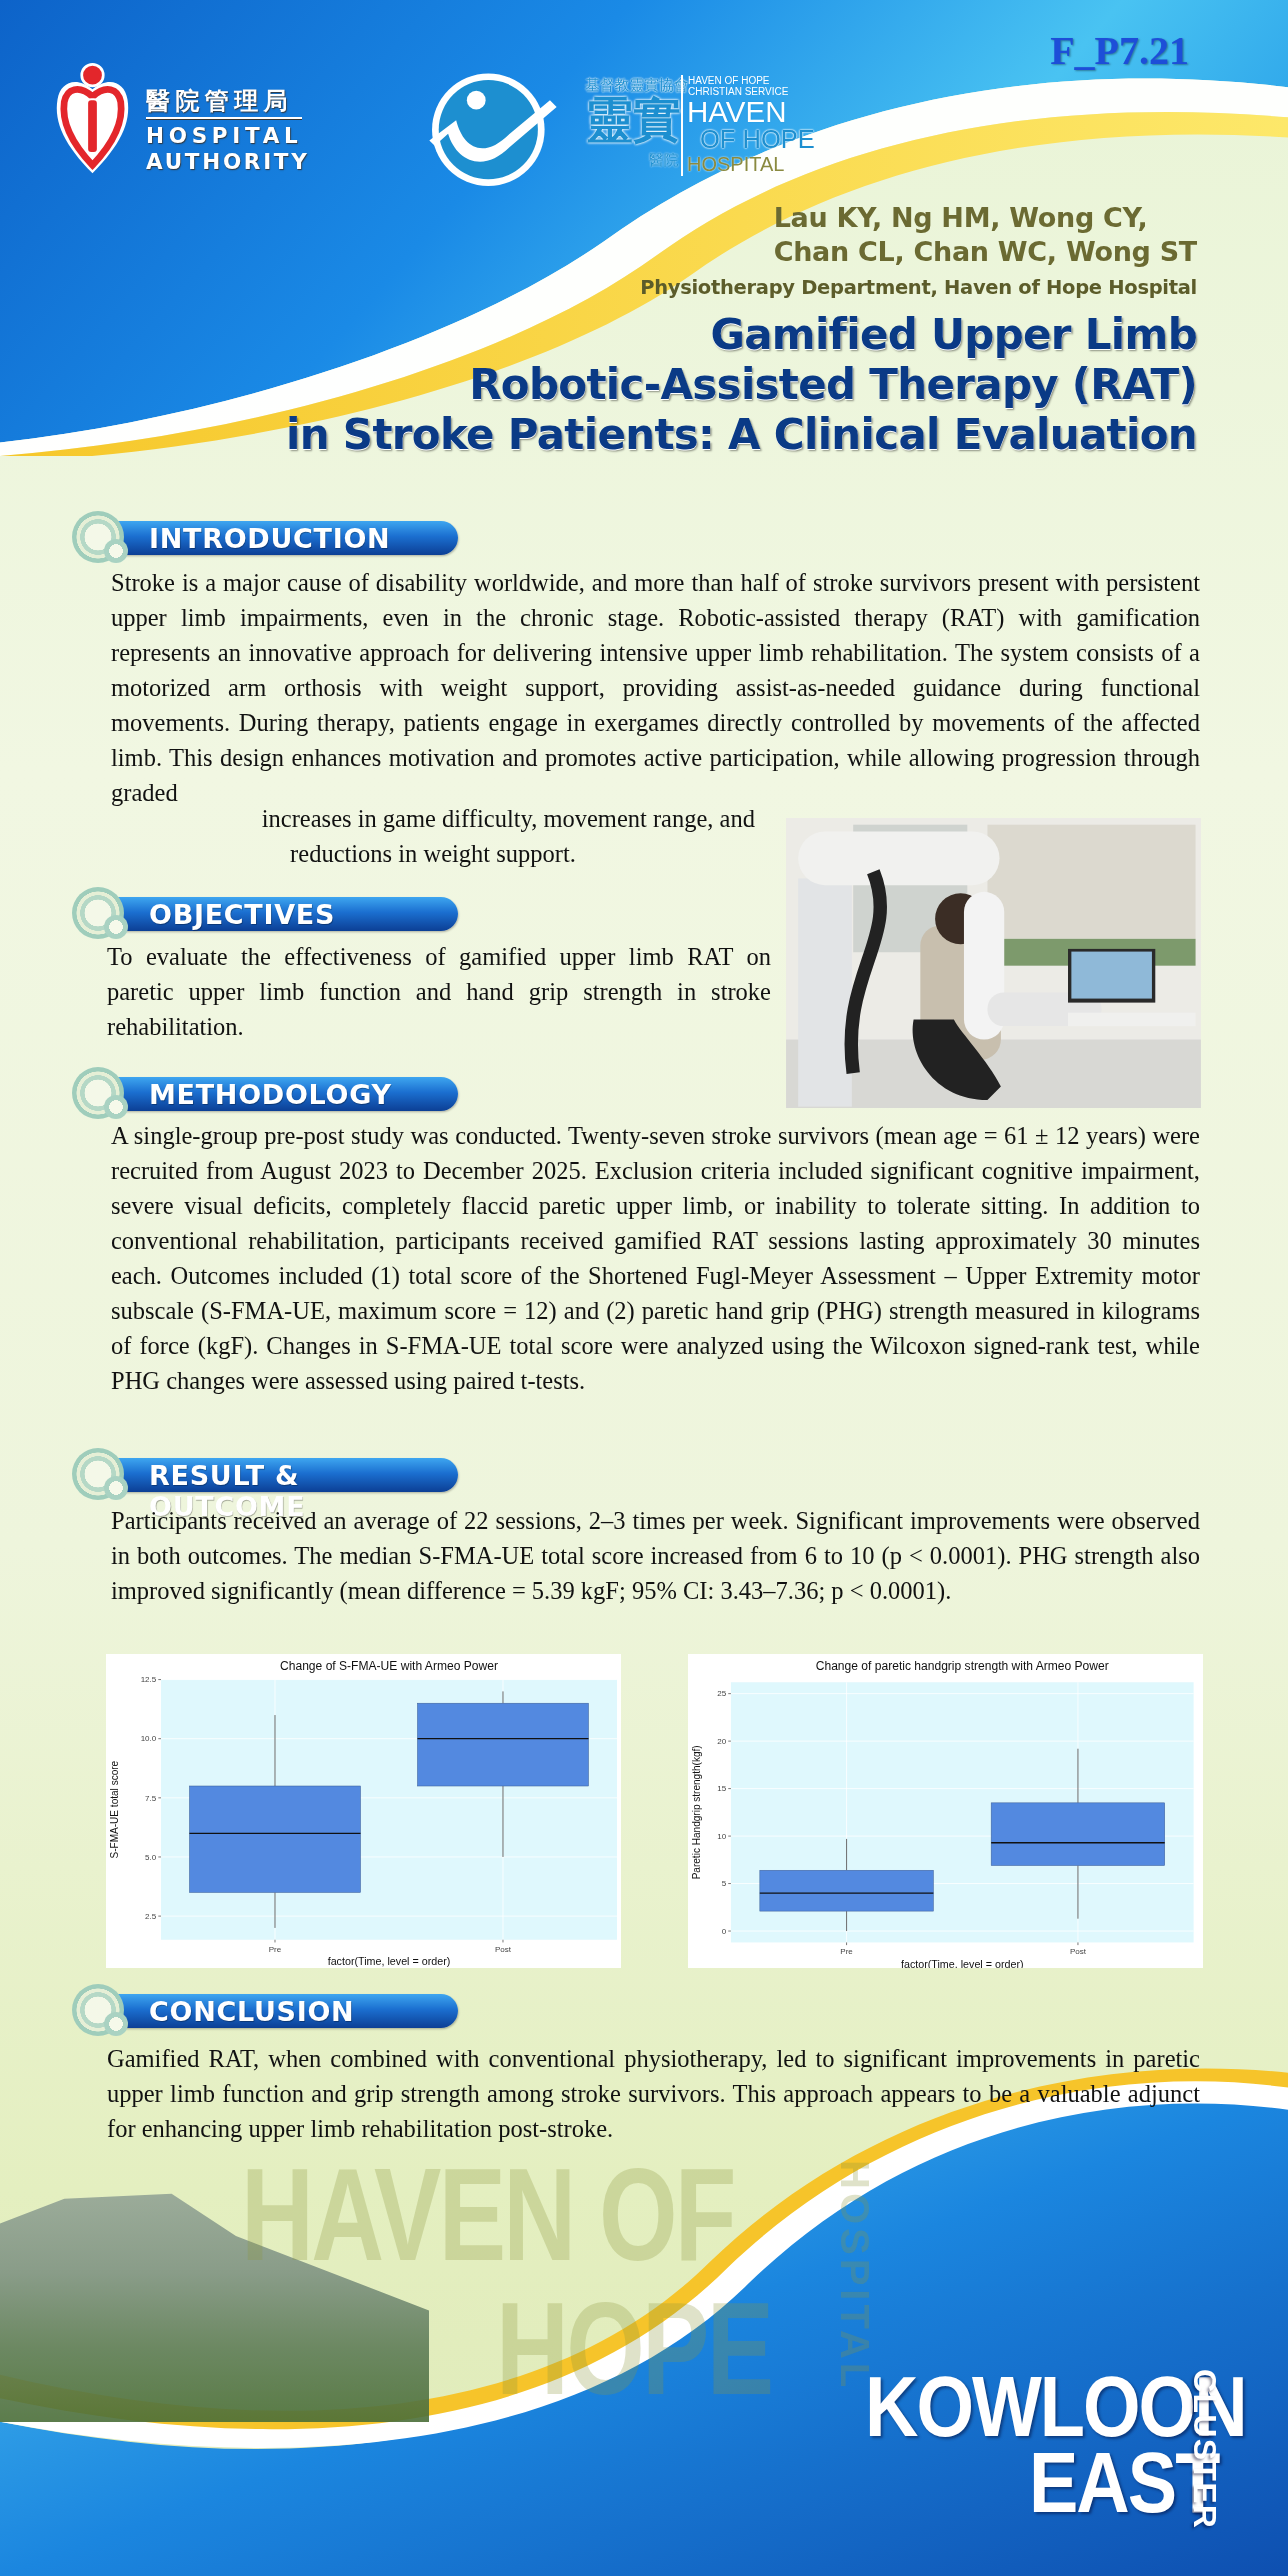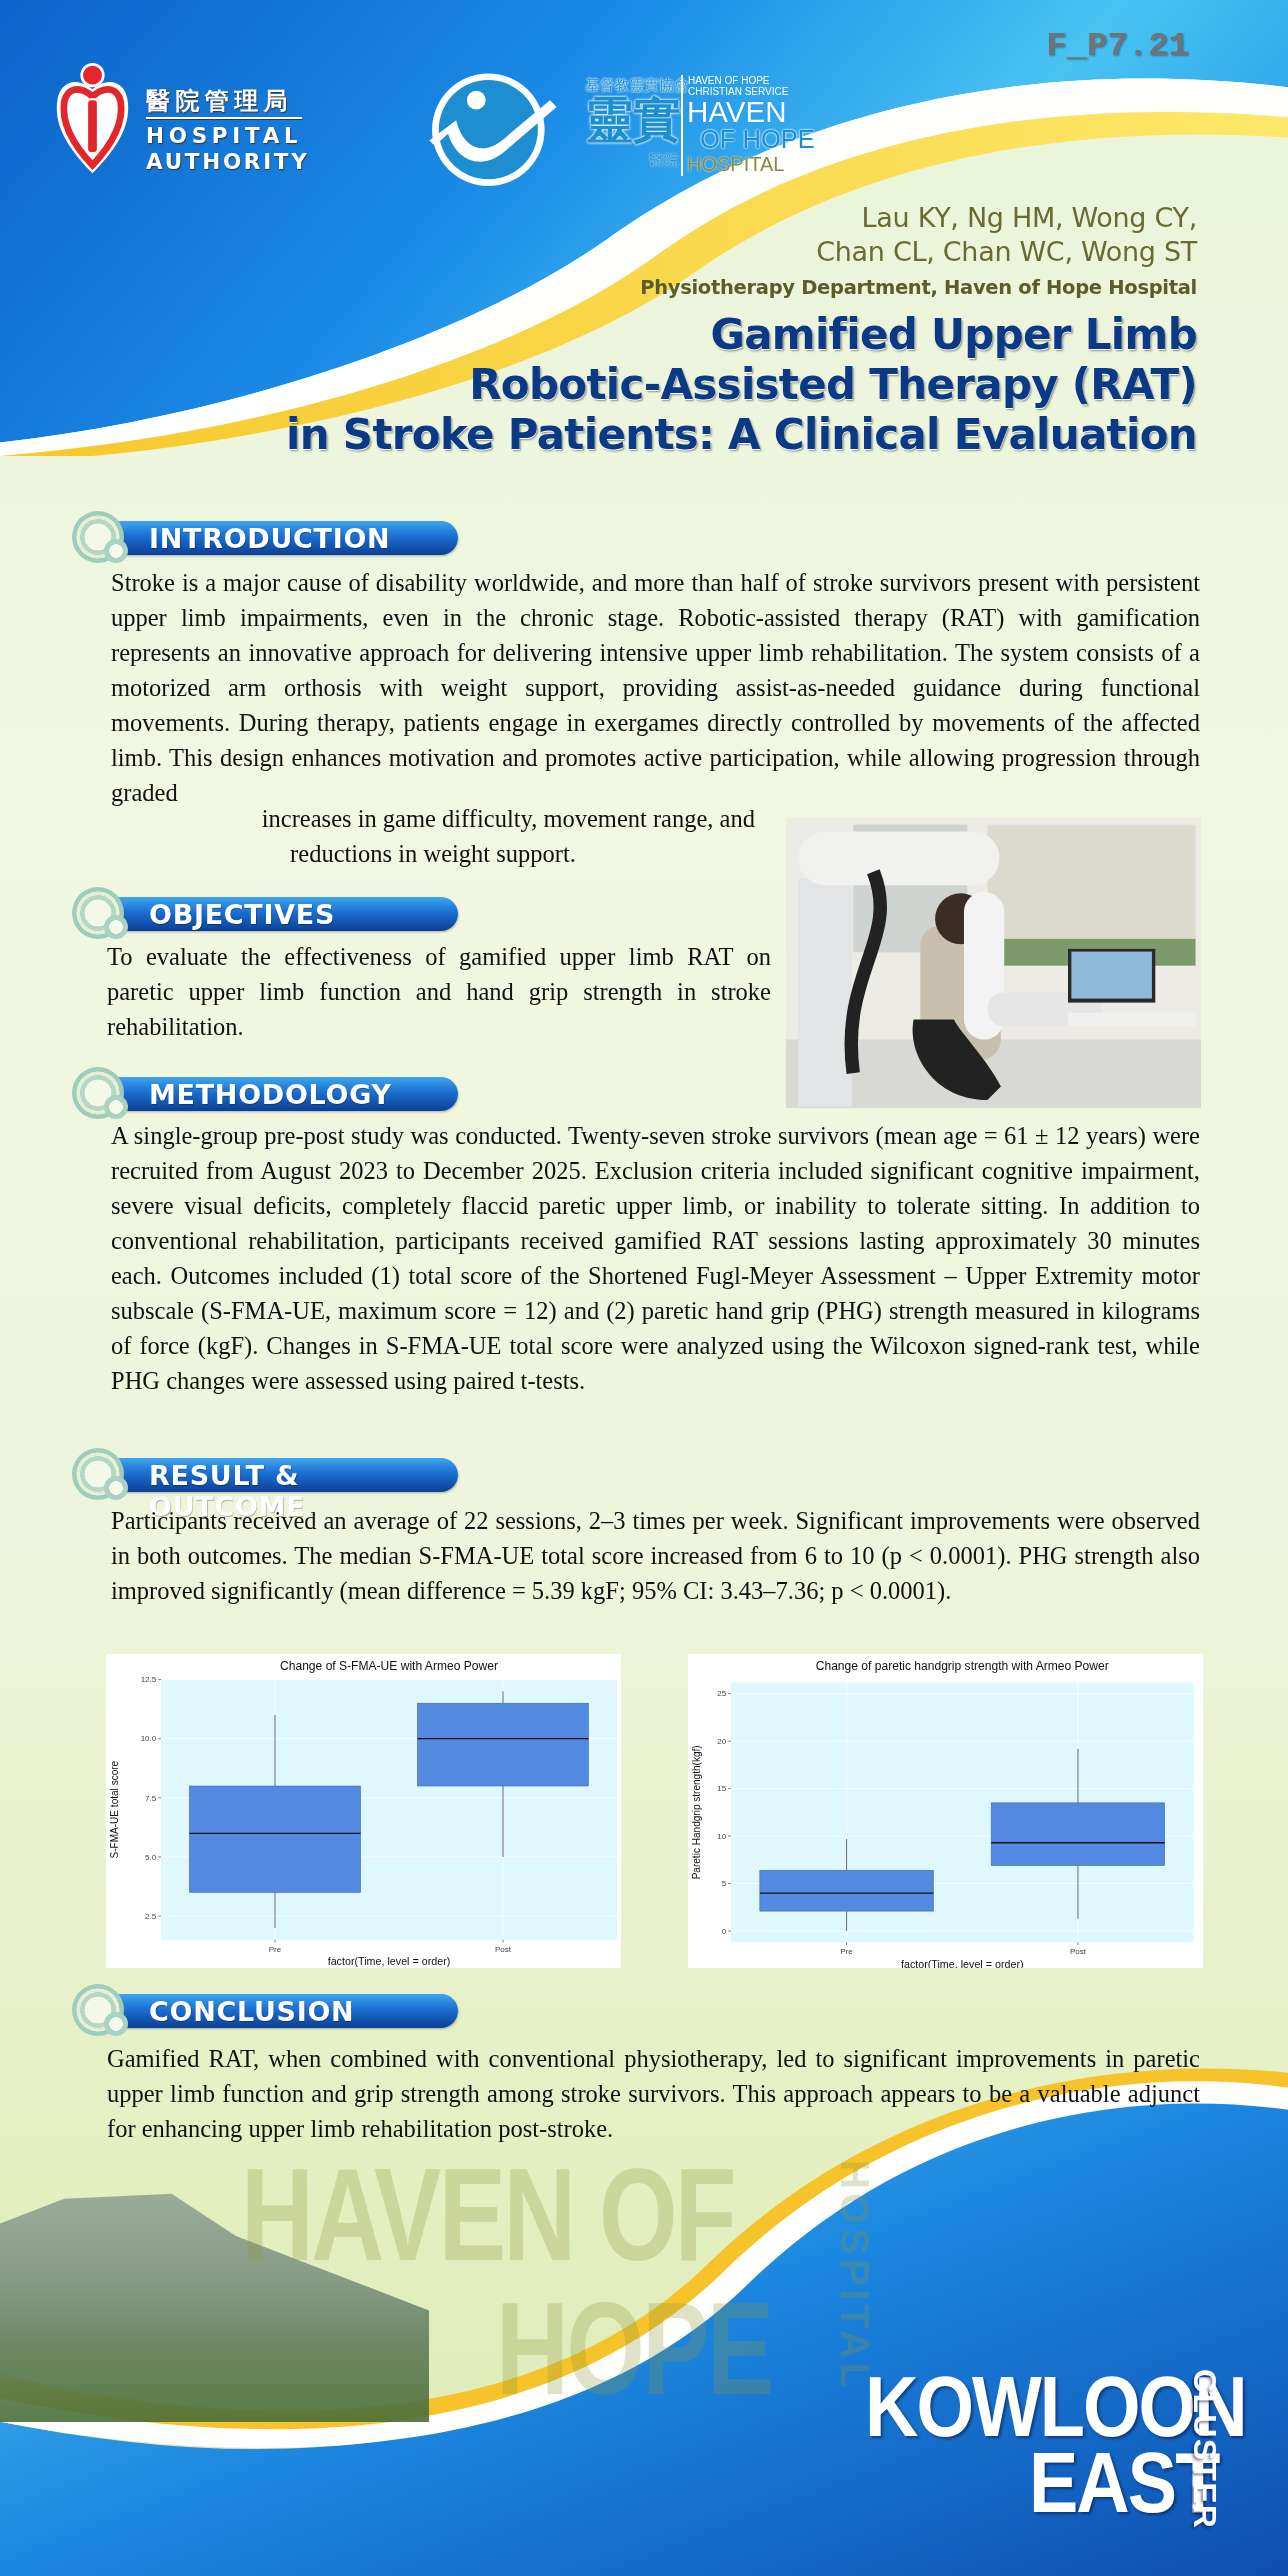--- a/index.html
+++ b/index.html
@@ -2,24 +2,24 @@
 <html style="font-size:10.7px"><head>
 <meta charset="utf-8">
 <style>
 *{box-sizing:border-box;margin:0;padding:0}
 html,body{width:1288px;height:2576px;overflow:hidden}
 body{position:relative;font-family:"Liberation Serif",serif;background:linear-gradient(180deg,#e9f4d6 0%,#f1f7e2 30%,#eef5dc 60%,#e4efc0 85%,#dfeab8 100%)}
 .abs{position:absolute}
 
 .top-wave{position:absolute;left:0;top:0;width:1288px;height:456px;z-index:0}
 .bottom-wave{position:absolute;left:0;top:2046px;width:1288px;height:530px;z-index:1}
-.code{position:absolute;right:99px;top:27px;font-family:Liberation Mono, monospace;font-weight:bold;font-size:34px;color:#737373;text-shadow:1.3px 1.3px 2px rgba(0,0,0,.35);z-index:3}
+.code{position:absolute;right:99px;top:27px;font-family:Liberation Serif, serif;font-weight:bold;font-size:40px;color:#1d4ed8;text-shadow:1.3px 1.3px 2px rgba(0,0,0,.35);z-index:3}
 .ha-logo{position:absolute;left:52px;top:59px;width:309px;height:121px;z-index:3}
 .hoh-logo{position:absolute;left:409px;top:60px;width:443px;height:127px;z-index:3}
-.authors{position:absolute;right:91px;top:201px;text-align:right;font-family:"DejaVu Sans",sans-serif;font-weight:normal;font-size:27px;line-height:34px;color:#6b6a32;z-index:3;letter-spacing:-0.3px}
+.authors{position:absolute;right:91px;top:201px;font-family:"DejaVu Sans",sans-serif;font-weight:bold;font-size:27px;line-height:34px;color:#6b6a32;z-index:3;letter-spacing:-0.3px}
 .dept{position:absolute;right:91px;top:276px;font-family:"DejaVu Sans",sans-serif;font-size:19.5px;font-weight:bold;color:#5c5c2a;z-index:3;letter-spacing:-0.3px}
 .title{position:absolute;right:91px;top:310px;text-align:right;font-family:"DejaVu Sans",sans-serif;font-weight:bold;font-size:42px;line-height:50px;color:#0a3a86;z-index:3;text-shadow:0 1.3px 0 #fff,1.3px 2px 2px rgba(0,0,0,.4);letter-spacing:-0.7px}
 
 .sec-head{position:absolute;left:72px;height:47px;width:389px;z-index:3}
 .sec-head .bar{position:absolute;left:39px;top:10px;height:34px;width:347px;border-radius:0 19px 19px 0;background:linear-gradient(180deg,#3ea6f0 0%,#1b6fd0 45%,#0c3f95 100%);box-shadow:0.7px 1.3px 2px rgba(0,0,0,.25)}
 .sec-head .label{position:absolute;left:77px;top:12px;font-family:"DejaVu Sans",sans-serif;font-weight:bold;font-size:27px;color:#fff;letter-spacing:0.7px;text-shadow:0.7px 0.7px 0.7px rgba(0,0,0,.3)}
 .sec-head .ring1{position:absolute;left:0;top:0;width:52px;height:52px;border-radius:50%;background:radial-gradient(circle,#f4f8e8 0 36%,#b5d8c6 37% 48%,#e6efd6 49% 58%,#9fcdbb 59% 100%)}
 .sec-head .ring2{position:absolute;left:32px;top:28px;width:24px;height:24px;border-radius:50%;background:radial-gradient(circle,#f6f9ea 0 40%,#a9d2c2 41% 100%)}
 .body-text{position:absolute;left:111px;width:1089px;font-size:24.5px;line-height:35px;color:#111;text-align:justify;z-index:3}
 .photo{position:absolute;left:786px;top:818px;width:415px;height:290px;z-index:3;overflow:hidden;background:#e8e6df}

